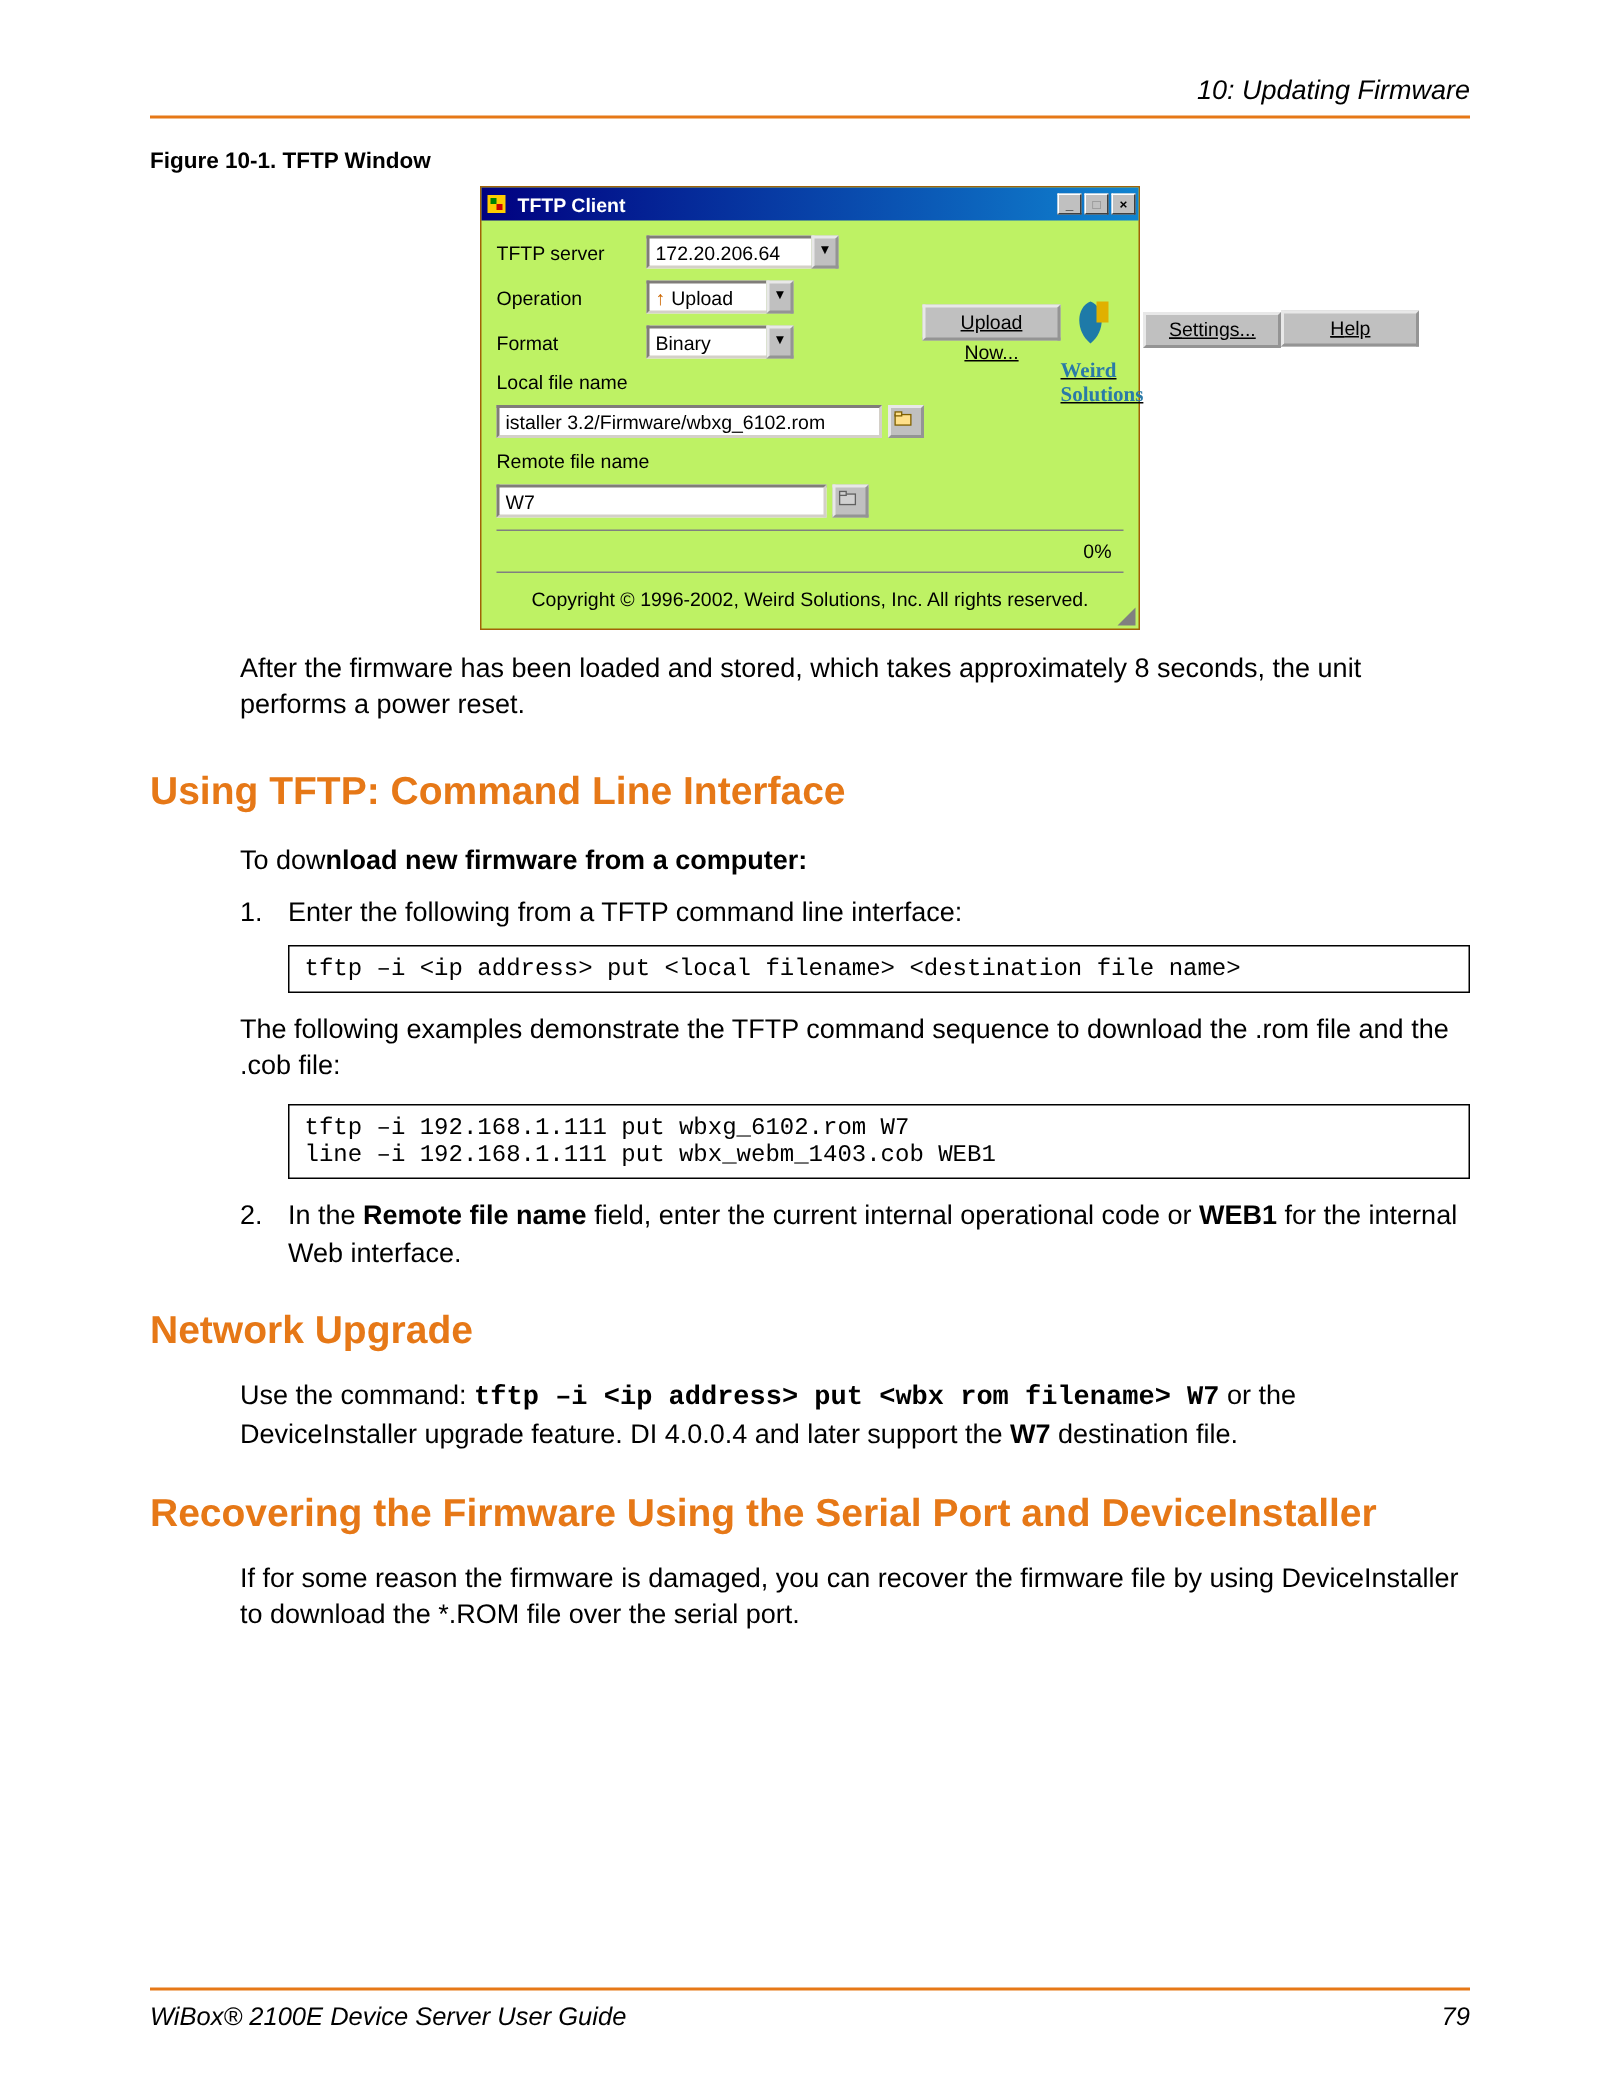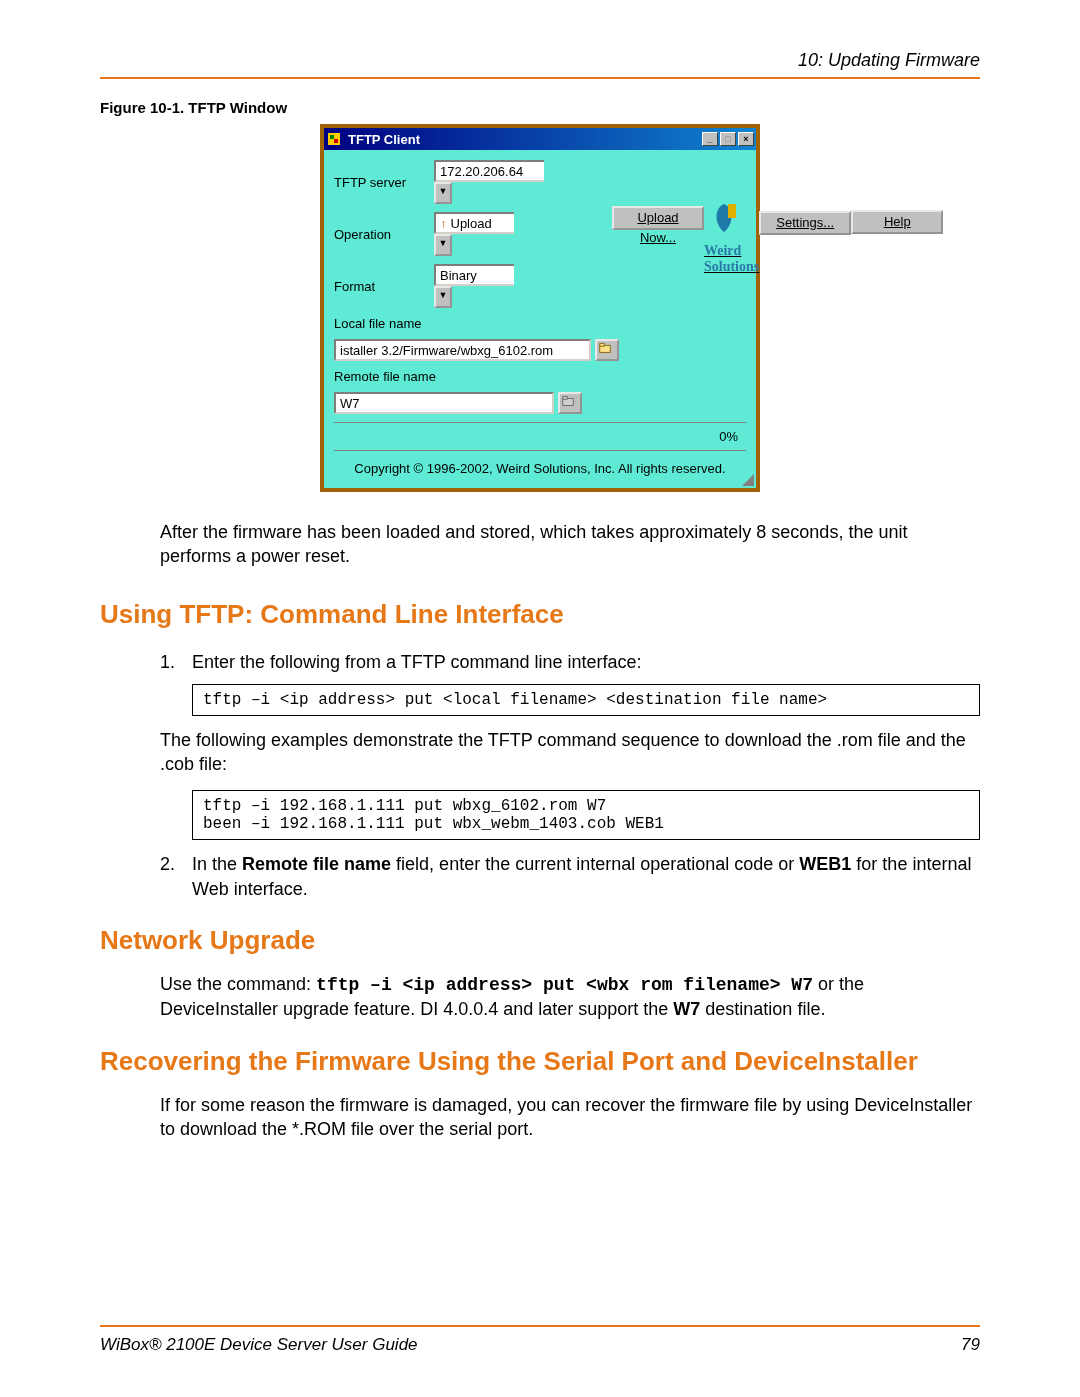--- a/index.html
+++ b/index.html
@@ -30,23 +30,23 @@
   }
   .fig-caption {
     text-align: left;
     font-weight: bold;
     font-size: 15px;
     margin-bottom: 8px;
   }
   
   .tftp-window {
     width: 440px;
-    margin: 0 auto 28px auto;
-    border: 4px solid #a16207;
-    background: #5eead4;
+    margin: 0 auto 13px auto;
+    border: 1px solid #a16207;
+    background: #bef264;
     font-family: "MS Sans Serif", Tahoma, Arial, sans-serif;
     font-size: 13px;
     position: relative;
   }
   .titlebar {
     background: linear-gradient(to right, #000080, #1084d0);
     color: #fff;
     display: flex;
     align-items: center;
     padding: 2px 2px;
@@ -80,21 +80,21 @@
   .row { display: flex; align-items: center; margin-bottom: 8px; }
   .lbl { width: 100px; font-size: 13px; }
   .win-input {
     background: #fff;
     border: 2px inset #d4d0c8;
     height: 22px;
     padding: 1px 4px;
     font-size: 13px;
     font-family: inherit;
   }
-  .combo { display: flex; flex-direction: column; }
+  .combo { display: flex; }
   .combo .win-input { border-right: none; }
   .combo-btn {
     width: 18px; height: 22px;
     background: #c0c0c0;
     border: 2px outset #e8e8e8;
     font-size: 9px;
     line-height: 14px;
     text-align: center;
     color: #000;
   }
@@ -306,29 +306,32 @@
 
       <div class="progress-row">0%</div>
       <div class="copyright-row">Copyright © 1996-2002, Weird Solutions, Inc. All rights reserved.</div>
       <div class="resize-grip"></div>
     </div>
   </div>
 
   <div class="para indent1">After the firmware has been loaded and stored, which takes approximately 8 seconds, the unit performs a power reset.</div>
 
   <div class="h2">Using TFTP: Command Line Interface</div>
+  <div class="bold-intro">
+    <span class="lead">To dow</span><span class="rest">nload new firmware from a computer:</span>
+  </div>
   <div class="ol-item">
     <div class="ol-num">1.</div>
     <div>Enter the following from a TFTP command line interface:</div>
   </div>
   <div class="codebox">tftp –i &lt;ip address&gt; put &lt;local filename&gt; &lt;destination file name&gt;</div>
   <div class="para indent1">The following examples demonstrate the TFTP command sequence to download the .rom file and the .cob file:</div>
   <div class="codebox">
     <div>tftp –i 192.168.1.111 put wbxg_6102.rom W7</div>
-    <div>been –i 192.168.1.111 put  wbx_webm_1403.cob  WEB1</div>
+    <div>line –i 192.168.1.111 put  wbx_webm_1403.cob  WEB1</div>
   </div>
   <div class="ol-item">
     <div class="ol-num">2.</div>
     <div>
       <span>In the </span><b>Remote file name</b><span> field, enter the current internal operational code or </span><b>WEB1</b><span> for the internal Web interface.</span>
     </div>
   </div>
 
   <div class="h2 tight">Network Upgrade</div>
   <div class="para indent1">

